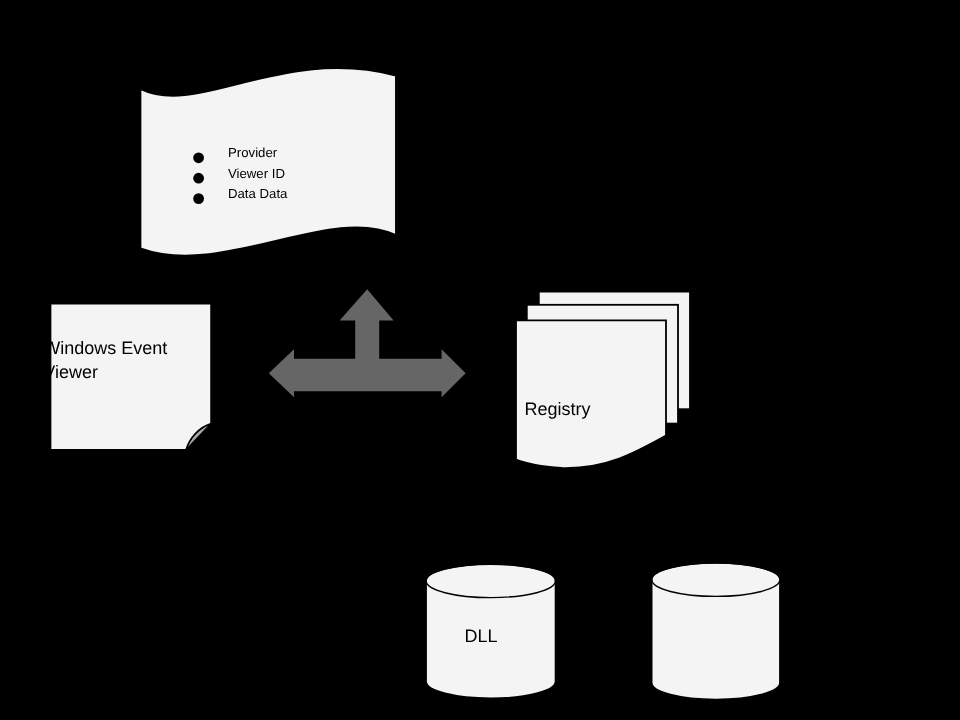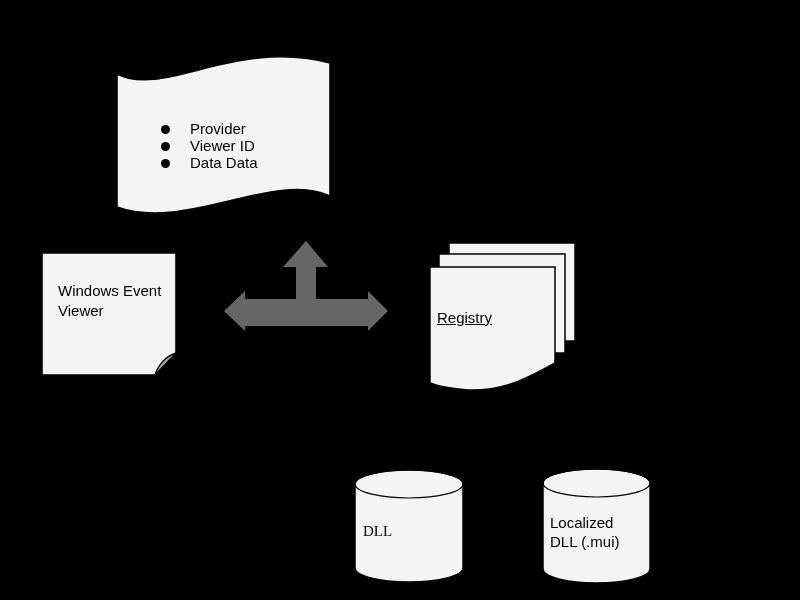--- a/index.html
+++ b/index.html
@@ -11,25 +11,25 @@
     --fold-fill:#a8a8a8;
   }
   html,body{margin:0;padding:0;background:var(--background);}
   .canvas{
     position:relative;width:800px;height:600px;background:var(--background);
     font-family:"Liberation Sans",sans-serif;color:var(--text);overflow:hidden;
   }
   .canvas svg{position:absolute;left:0;top:0;}
   .label{position:absolute;font-size:15px;color:var(--text);white-space:pre-wrap;}
   .banner-list{position:absolute;left:161px;top:120px;}
-  .banner-row{display:flex;align-items:flex-start;height:17px;line-height:17px;font-size:15px;}
+  .banner-row{display:flex;align-items:center;height:17px;line-height:17px;font-size:11px;}
   .bullet-dot{width:9px;height:9px;border-radius:50%;background:var(--text);margin-top:5px;margin-right:20px;flex:0 0 auto;}
-  .note-label{left:58px;top:281px;width:118px;line-height:20px;}
-  .registry-label{left:437px;top:308px;line-height:20px;text-decoration:underline;}
-  .dll-label{left:363px;top:521px;line-height:20px;font-family:Liberation Serif, serif;}
+  .note-label{left:36px;top:281px;width:118px;line-height:20px;}
+  .registry-label{left:437px;top:332px;line-height:20px;}
+  .dll-label{left:387px;top:521px;line-height:20px;}
   .localized-label{left:550px;top:513px;width:88px;line-height:19px;}
 </style>
 </head>
 <body>
 
 <div class="canvas">
 
   <svg width="800" height="600" viewBox="0 0 800 600">
 
     <path d="M117,74 C165,98 235,38 330,63 L330,196 C275,170 185,232 117,207 Z" fill="var(--shape-fill,#f4f4f4)" stroke="var(--shape-stroke,#000)" stroke-width="1.6"></path>
@@ -74,15 +74,14 @@
       <span>Data Data</span>
     </div>
   </div>
 
   <div class="label note-label">Windows Event Viewer</div>
 
   <div class="label registry-label">Registry</div>
 
   <div class="label dll-label">DLL</div>
 
-  <div class="label localized-label">Localized DLL (.mui)</div>
 
 </div>
 
 </body></html>

